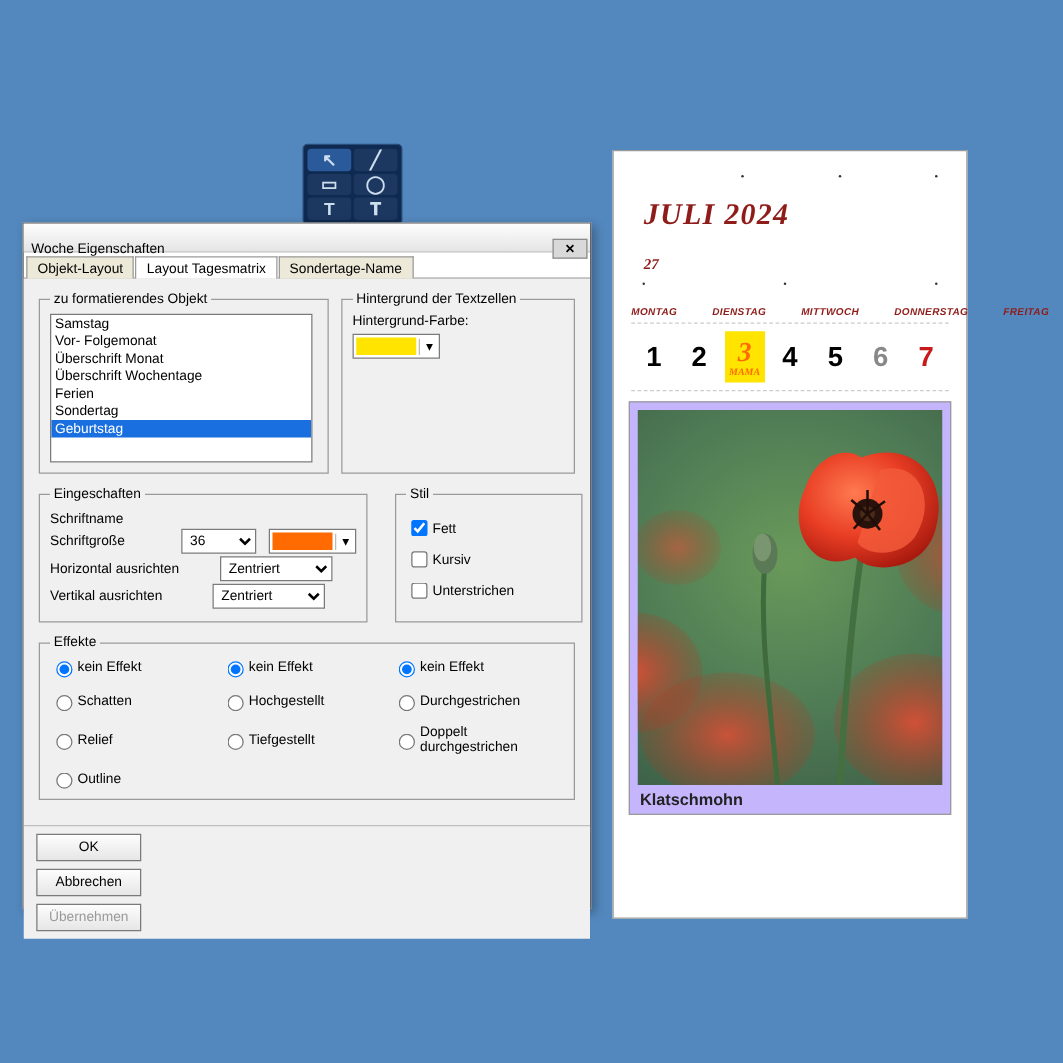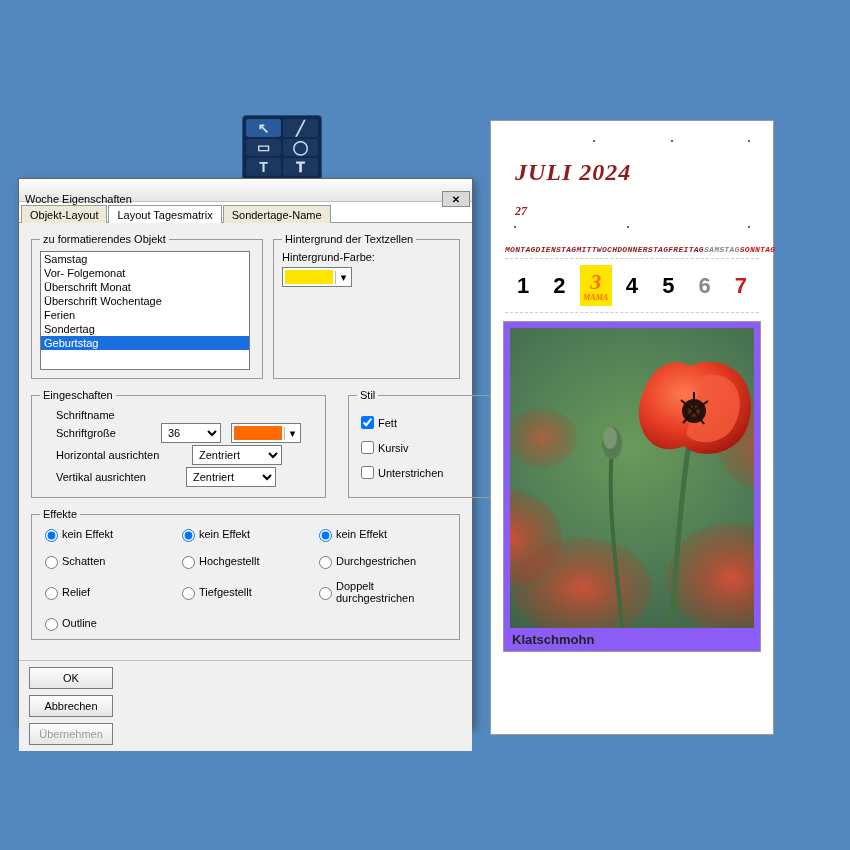--- a/index.html
+++ b/index.html
@@ -104,21 +104,21 @@
     position: relative;
     background: #f0f0f0;
   }
   fieldset {
     border: 1px solid #9a9a9a;
     margin: 0 0 10px 0;
     padding: 6px 8px 8px 8px;
   }
   legend { font-size: 11px; padding: 0 3px; }
 
-  .row { display: flex; align-items: center; margin: 2px 16px; }
+  .row { display: flex; align-items: center; margin: 2px 0; }
   .row label { width: 105px; }
 
   .listbox {
     width: 210px;
     height: 119px;
     border: 1px solid #7a7a7a;
     overflow-y: scroll;
     overflow-x: hidden;
     background: #fff;
     font-size: 11px;
@@ -206,21 +206,22 @@
   .dots span { position: absolute; width: 2px; height: 2px; background: #333; border-radius: 50%; top: 3px; }
   .wkdays {
     display: grid;
     grid-template-columns: repeat(7, 1fr);
     margin: 14px 4px 4px 4px;
     text-align: left;
     font-size: 8px;
     font-weight: 900;
     font-style: italic;
     letter-spacing: .3px;
-    font-family: Liberation Mono, monospace;
+    font-family: Liberation Sans, sans-serif;
+    gap: 28px;
   }
   .wkdays .work { color: #8e1d1a; }
   .wkdays .wkend { color: #888; }
   .wkdays .sun { color: #c71a1a; }
   .sep { border-top: 1px dashed #ccc; margin: 3px 4px; }
   .days {
     display: grid;
     grid-template-columns: repeat(7, 1fr);
     text-align: center;
     align-items: center;
@@ -240,21 +241,21 @@
     font-family: Georgia, serif;
     margin: 0 2px;
   }
   .day.d3 .sub { color: #ff6b00; }
   .day.d6 { color: #888; }
   .day.d7 { color: #c71a1a; }
 
   .photo-frame {
     margin: 8px 2px 0 2px;
     border: 1px solid #9a9a9a;
-    background: #8b5cf6;
+    background: #c4b5fd;
     padding: 6px 6px 2px 6px;
   }
   .photo {
     width: 100%;
     height: 300px;
     overflow: hidden;
     position: relative;
   }
   .caption {
     font-weight: 900;

